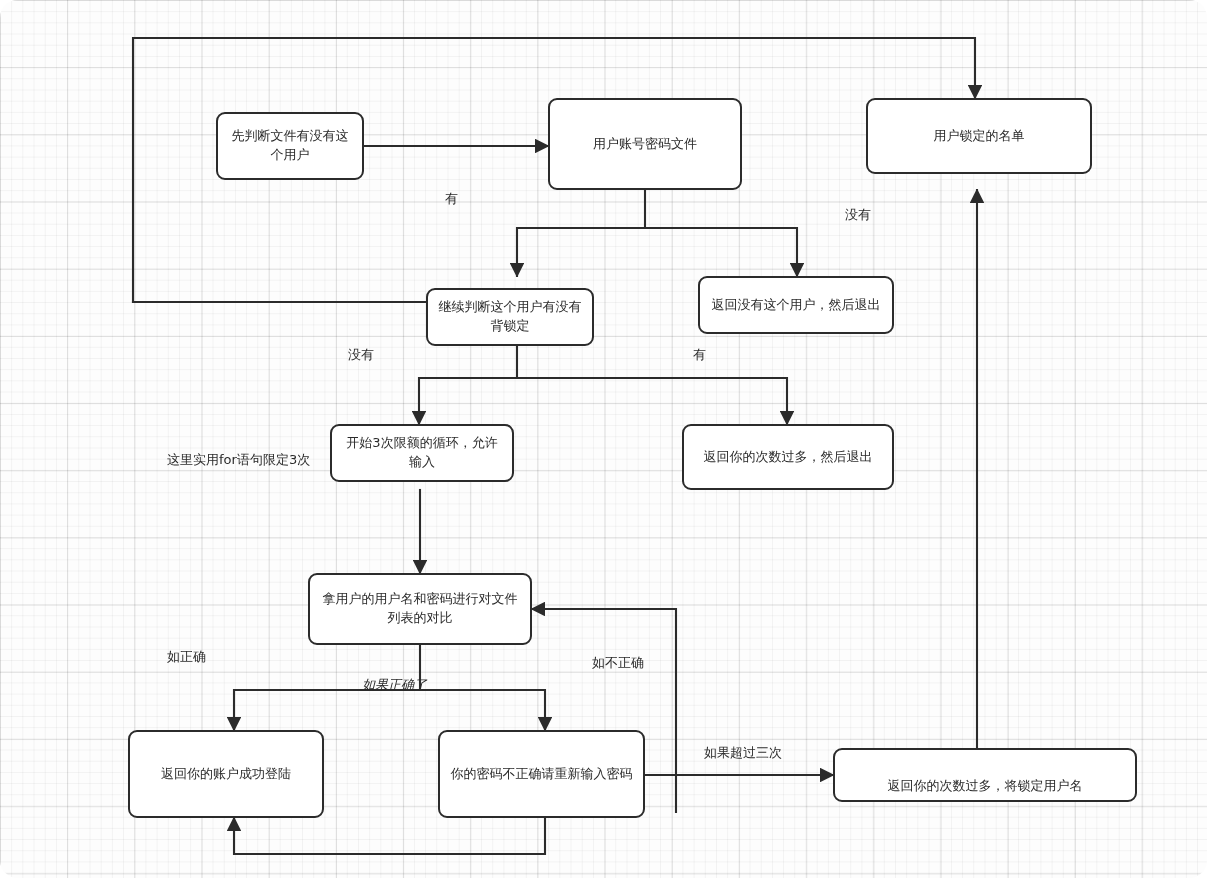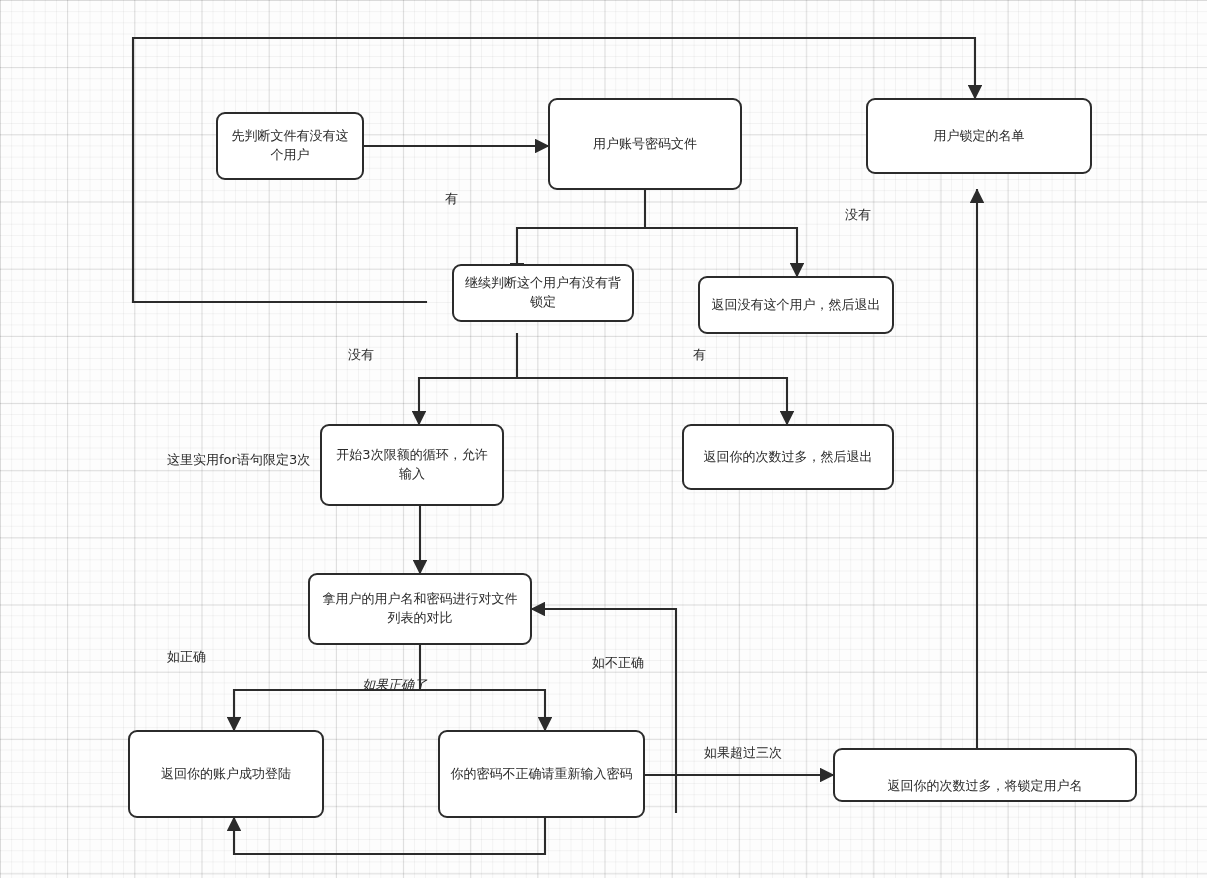--- a/index.html
+++ b/index.html
@@ -20,20 +20,21 @@
       linear-gradient(to right, rgba(0,0,0,0.045) 1px, transparent 1px),
       linear-gradient(to bottom, rgba(0,0,0,0.045) 1px, transparent 1px),
       linear-gradient(to right, rgba(0,0,0,0.10) 1px, transparent 1px),
       linear-gradient(to bottom, rgba(0,0,0,0.10) 1px, transparent 1px);
     background-size:
       11.2px 11.2px,
       11.2px 11.2px,
       67.2px 67.2px,
       67.2px 67.2px;
     background-position: 0 0, 0 0, 0 0, 0 0;
+    border-radius: 18px;
   }
   #edges {
     position: absolute;
     left: 0;
     top: 0;
     width: 1207px;
     height: 878px;
     pointer-events: none;
   }
   .node {
@@ -110,29 +111,29 @@
   </div>
 
   <div class="node" style="left:548px; top:98px; width:194px; height:92px;">
     <span class="label">用户账号密码文件</span>
   </div>
 
   <div class="node" style="left:866px; top:98px; width:226px; height:76px;font-family:Liberation Serif, serif;">
     <span class="label">用户锁定的名单</span>
   </div>
 
-  <div class="node" style="left:426px; top:264px; width:182px; height:58px;margin-left:26px;">
+  <div class="node" style="left:426px; top:288px; width:168px; height:58px;">
     <span class="label">继续判断这个用户有没有背锁定</span>
   </div>
 
   <div class="node" style="left:698px; top:276px; width:196px; height:58px;">
     <span class="label">返回没有这个用户，然后退出</span>
   </div>
 
-  <div class="node" style="left:320px; top:424px; width:184px; height:82px;">
+  <div class="node" style="left:330px; top:424px; width:184px; height:58px;">
     <span class="label">开始3次限额的循环，允许输入</span>
   </div>
 
   <div class="node" style="left:682px; top:424px; width:212px; height:66px;">
     <span class="label">返回你的次数过多，然后退出</span>
   </div>
 
   <div class="node" style="left:308px; top:573px; width:224px; height:72px;font-family:Liberation Serif, serif;">
     <span class="label">拿用户的用户名和密码进行对文件列表的对比</span>
   </div>

